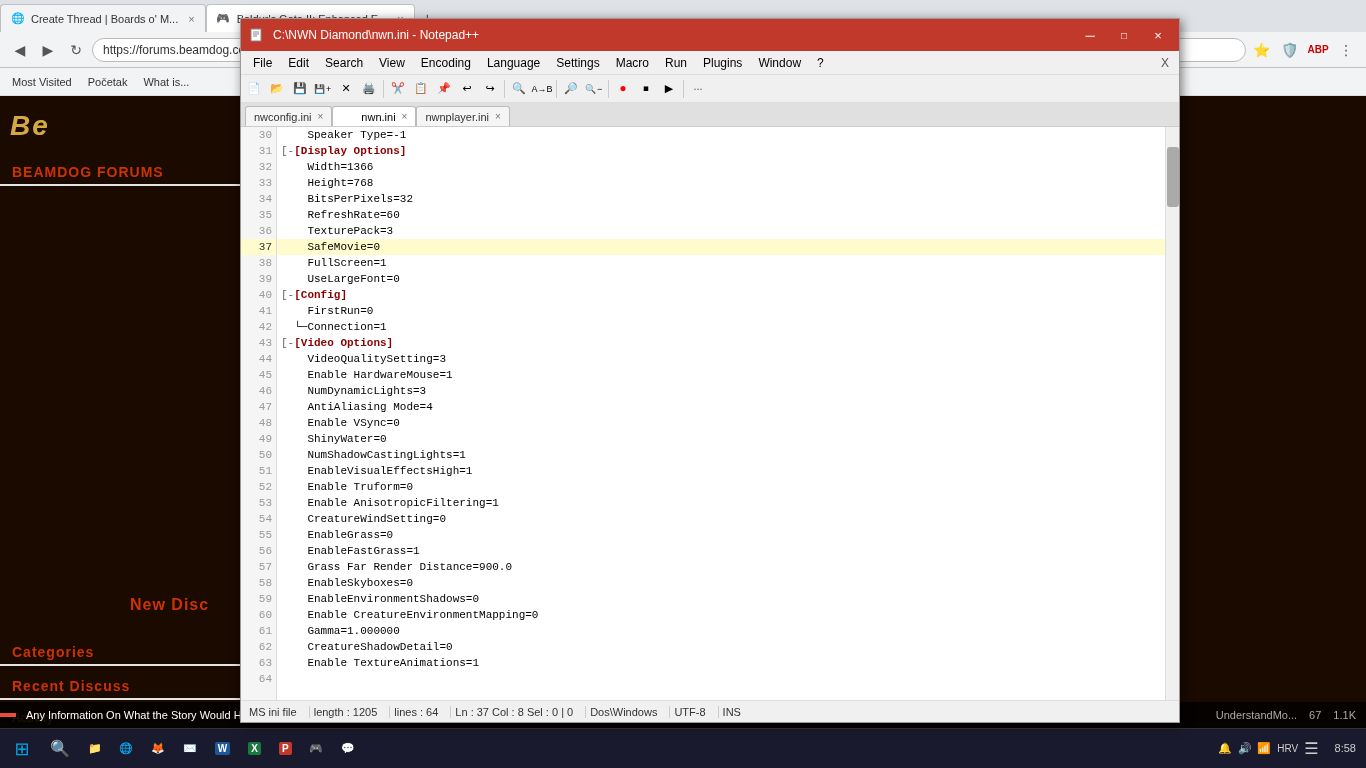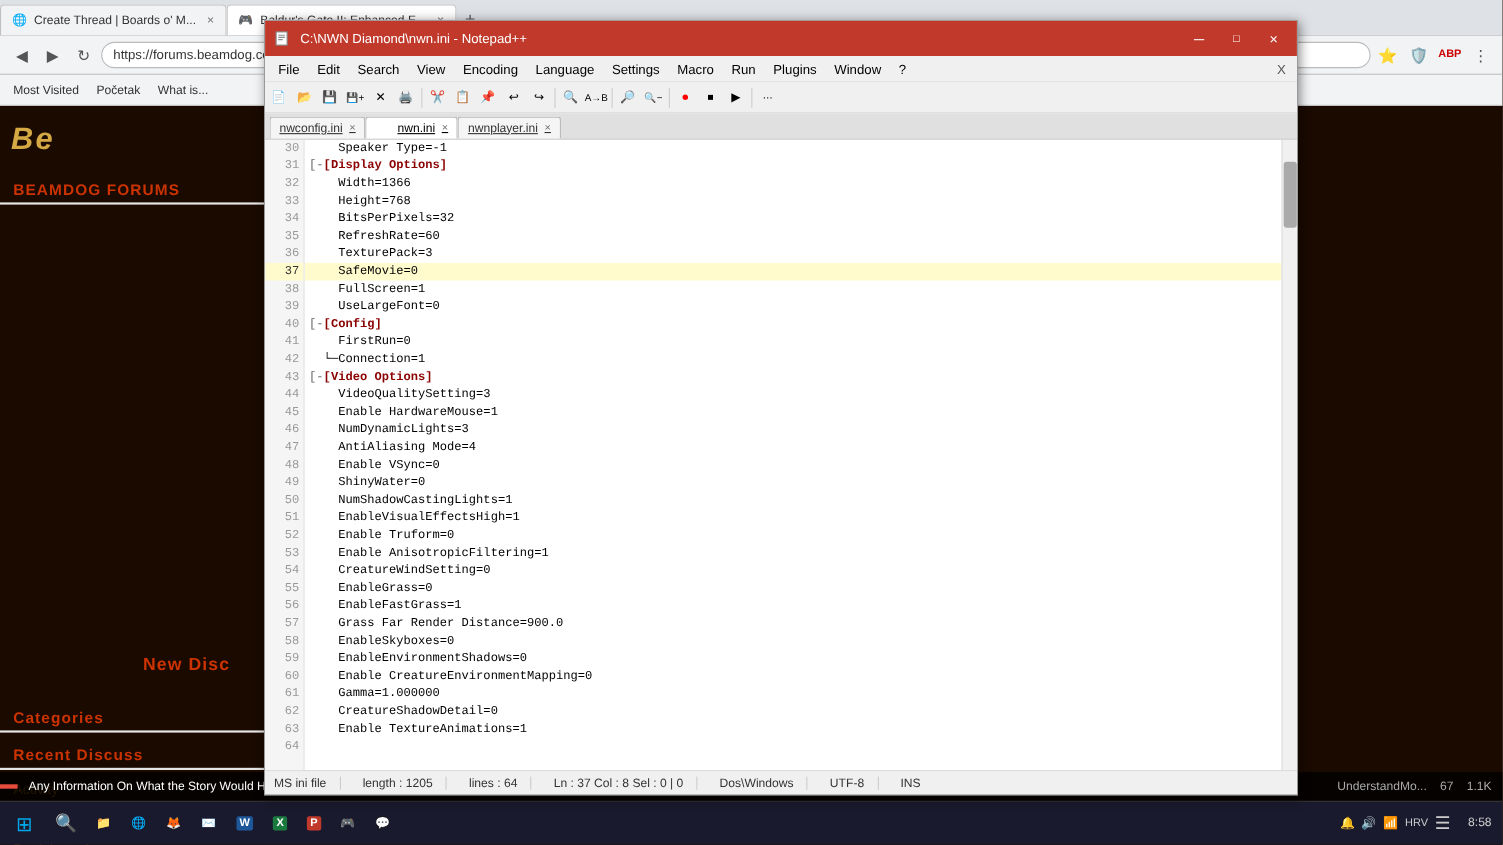--- a/index.html
+++ b/index.html
@@ -296,21 +296,20 @@
       height: 20px;
       padding: 0 8px;
       background: #f5f5f5;
       border: 1px solid #bbb;
       border-bottom: none;
       border-radius: 3px 3px 0 0;
       font-size: 11px;
       color: #333;
       cursor: pointer;
       white-space: nowrap;
-      text-decoration: underline;
     }
     .file-tab.active { background: #fff; color: #000; padding-left: 28px; }
     .file-tab-close { font-size: 10px; color: #777; margin-left: 2px; }
 
     
     .notepad-editor {
       flex: 1;
       display: flex;
       overflow: hidden;
     }
@@ -367,21 +366,20 @@
     
     .notepad-statusbar {
       height: 22px;
       background: #f0f0f0;
       border-top: 1px solid #ddd;
       display: flex;
       align-items: center;
       padding: 0 8px;
       font-size: 11px;
       color: #333;
-      gap: 16px;
     }
     .status-section {
       border-right: 1px solid #ccc;
       padding-right: 12px;
       margin-right: 4px;
     }
     .status-section:last-child { border-right: none; }
 
     
     .forum-new-disc {

